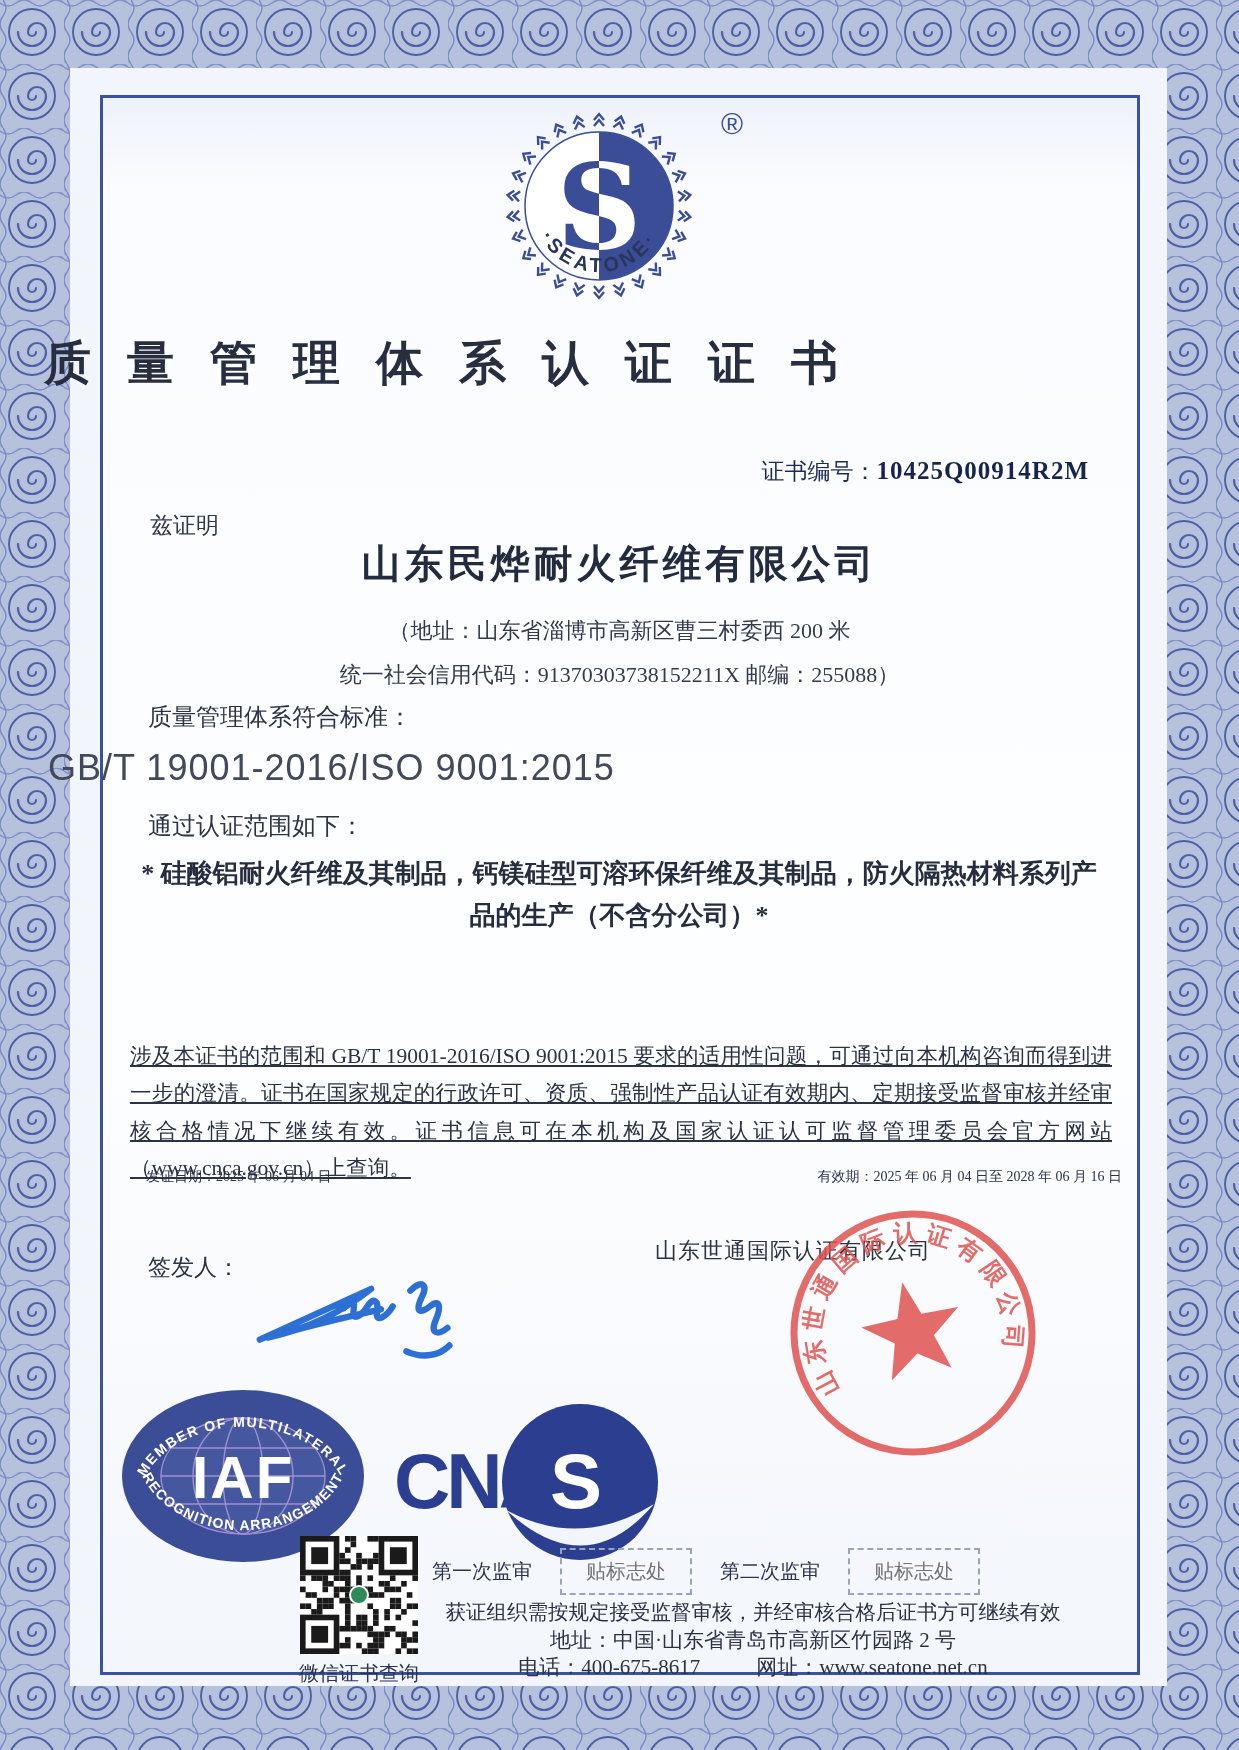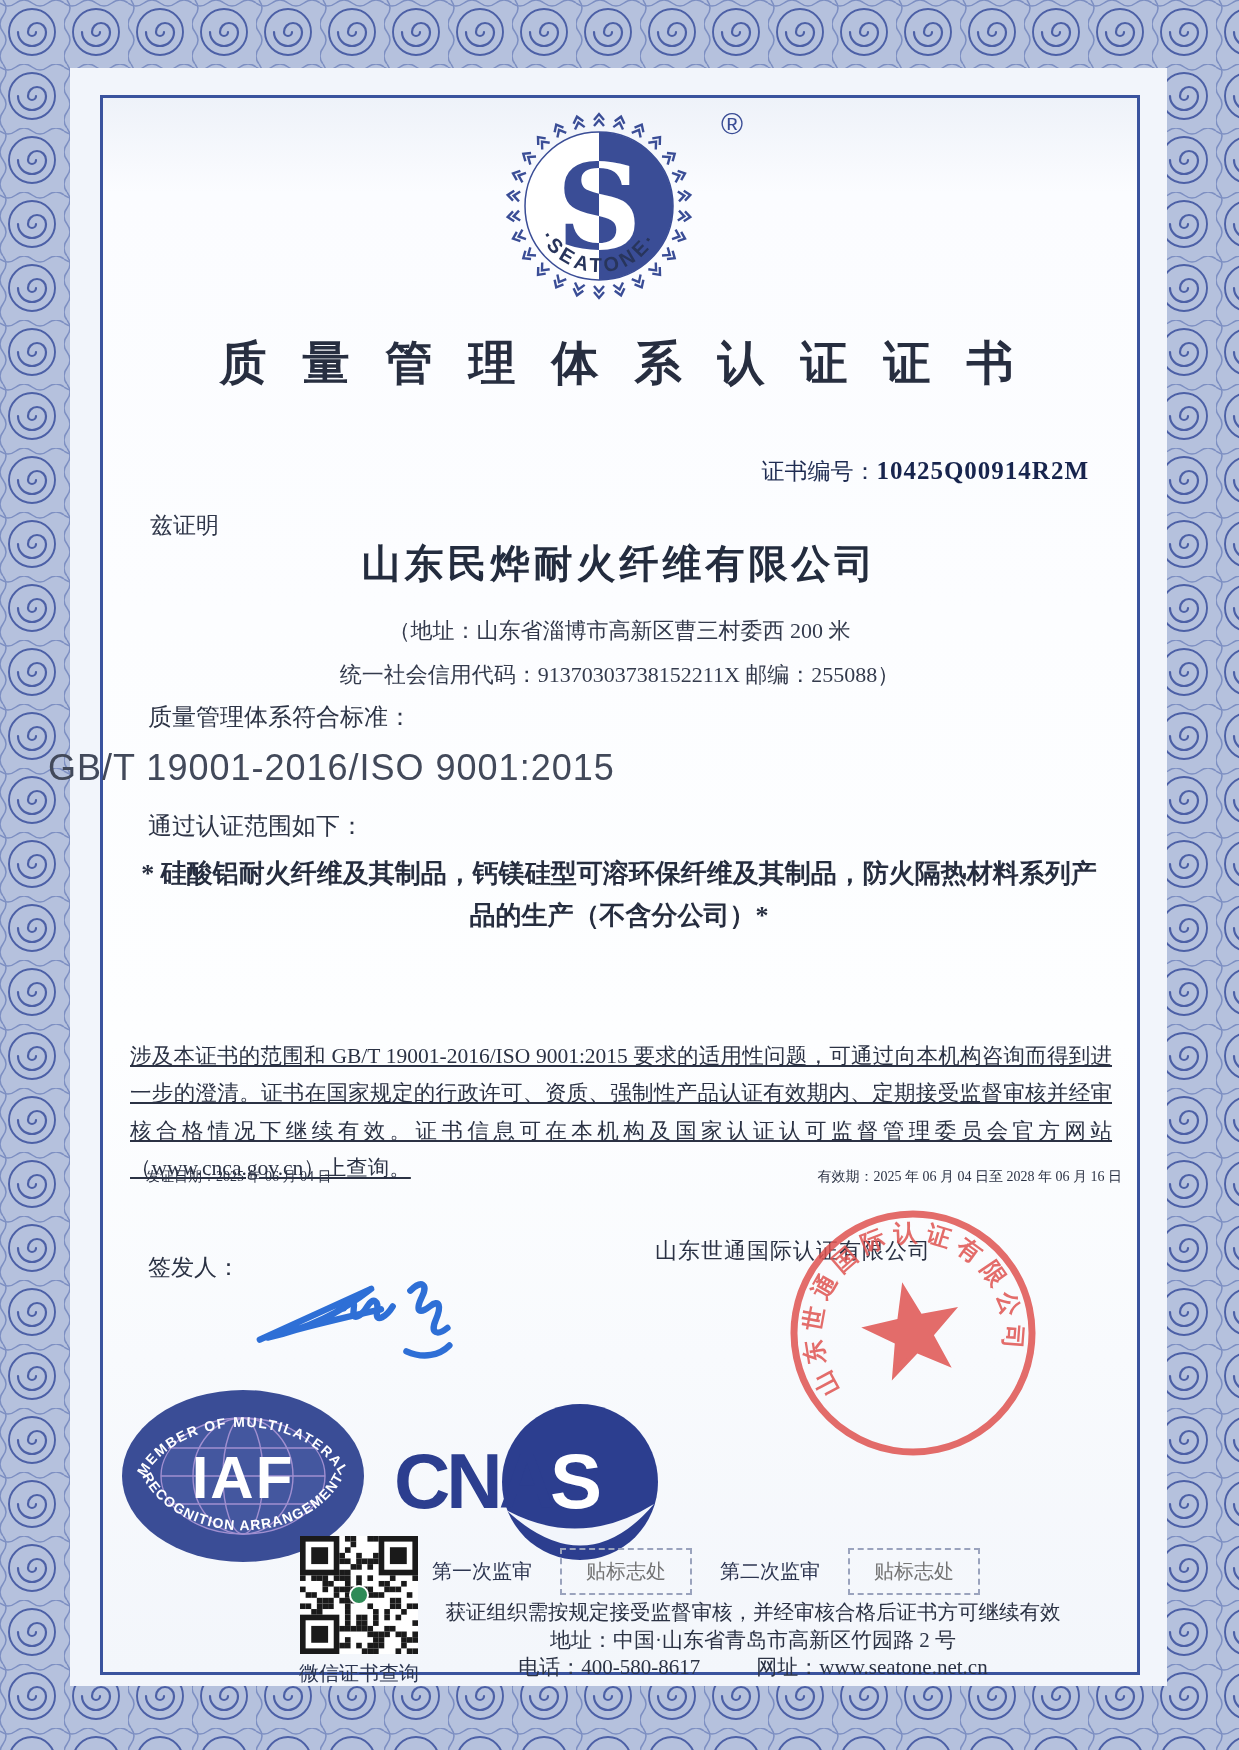--- a/index.html
+++ b/index.html
@@ -9,23 +9,23 @@
   }
   .border-svg{position:absolute;left:0;top:0;z-index:0;}
   .sheet{
     position:absolute;left:100px;top:95px;width:1034px;height:1574px;
     border:3px solid #3a539e;z-index:1;
     background:linear-gradient(180deg,#eef2f9 0%,#fbfcff 6%,#fdfeff 60%,#f3f6fb 100%);
   }
   .abs{position:absolute;z-index:2;}
   .logo-wrap{left:489px;top:98px;width:262px;height:212px;}
   .cert-title{
-    left:0;right:0;top:332px;text-align:center;
+    left:0;right:0;top:332px;
     font-size:47px;font-weight:bold;color:#272e40;
-    letter-spacing:36px;padding-left:30px;
+    letter-spacing:36px;padding-left:44px;
   }
   .certno-row{right:150px;top:456px;font-size:23px;color:#1f2c52;white-space:nowrap;}
   .certno-row .num{font-weight:bold;font-size:25px;color:#17244d;letter-spacing:1px;}
   .certify{left:150px;top:510px;font-size:23px;color:#30374a;}
   .company{left:0;right:0;top:537px;text-align:center;font-size:39px;font-weight:bold;
            color:#232c3e;letter-spacing:4px;}
   .addr1{left:0;right:0;top:616px;text-align:center;font-size:22px;color:#333a4c;}
   .addr2{left:0;right:0;top:651px;text-align:center;font-size:22px;color:#333a4c;margin-top:9px;}
   .std-label{left:148px;top:701px;font-size:24px;color:#2c3345;}
   .standard{left:0;right:0;top:747px;font-size:36px;color:#42495a;
@@ -352,17 +352,17 @@
   <div class="abs audit-row">
     <div class="audit-label">第一次监审</div>
     <div class="sticker-box">贴标志处</div>
     <div class="audit-label">第二次监审</div>
     <div class="sticker-box">贴标志处</div>
   </div>
 
   <div class="abs foot-note">获证组织需按规定接受监督审核，并经审核合格后证书方可继续有效</div>
   <div class="abs foot-addr">地址：中国·山东省青岛市高新区竹园路 2 号</div>
   <div class="abs foot-contact">
-    <div class="nowrap"><span>电话：</span><span>400-580-8617</span></div>
+    <div class="nowrap"><span>电话：</span><span>400-675-8617</span></div>
     <div class="nowrap"><span>网址：</span><span>www.seatone.net.cn</span></div>
   </div>
 
 </div>
 
 </body></html>

